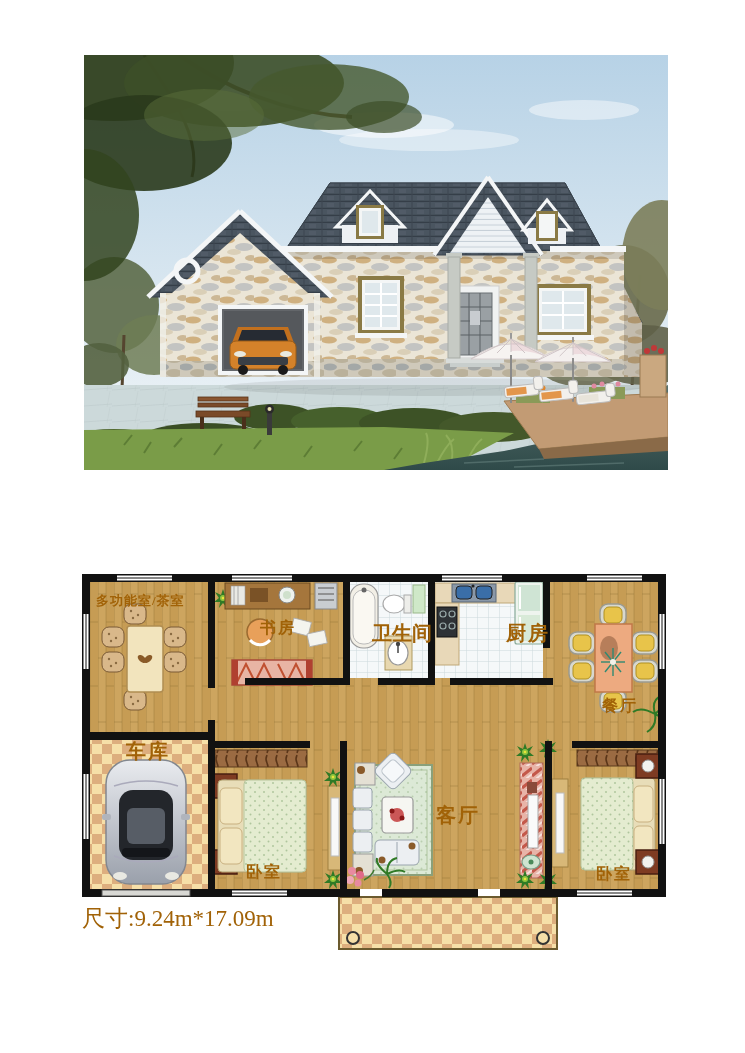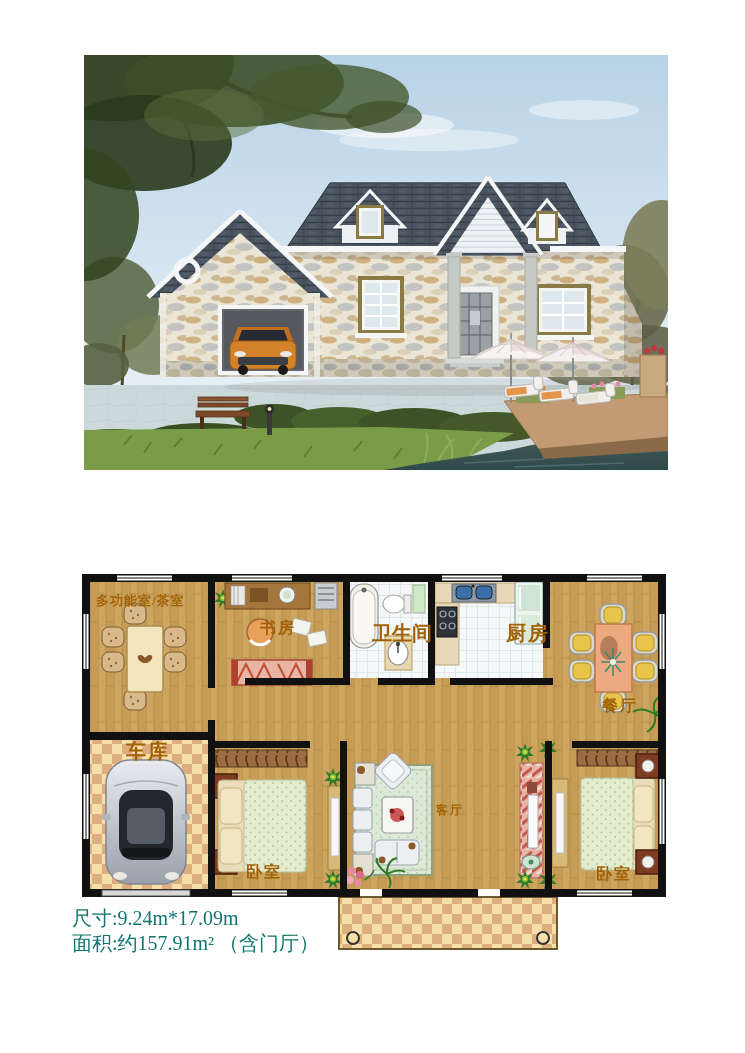--- a/index.html
+++ b/index.html
@@ -3,22 +3,22 @@
 <meta charset="utf-8">
 <style>
   html,body{margin:0;padding:0;background:#ffffff;}
   .page{position:relative;width:745px;height:1053px;background:#ffffff;overflow:hidden;
         font-family:"Liberation Serif","DejaVu Serif",serif;}
   .render-figure{position:absolute;left:84px;top:55px;width:584px;height:415px;}
   .floor-plan{position:absolute;left:82px;top:574px;width:584px;height:381px;}
   .floor-plan svg, .render-figure svg{display:block;}
   .room-label{position:absolute;color:#a16207;font-family:"Liberation Serif","DejaVu Serif",serif;
               white-space:nowrap;font-weight:700;}
-  .specs{position:absolute;left:72px;top:906px;color:#0f766e;
-         font-family:"Liberation Serif","DejaVu Serif",serif;font-size:20px;line-height:25px;}
+  .specs{position:absolute;left:82px;top:906px;color:#a16207;
+         font-family:"Liberation Serif","DejaVu Serif",serif;font-size:23px;line-height:25px;}
 </style>
 </head>
 <body>
 
 <div class="page">
 
   <div class="render-figure">
     <svg width="584" height="415" viewBox="0 0 584 415">
       <defs>
         <linearGradient id="skyG" x1="0" y1="0" x2="0" y2="1">
@@ -623,22 +623,21 @@
       </g>
     </svg>
 
     <div class="room-label" style="left:14px;top:18px;font-size:13px;letter-spacing:1px;">多功能室/茶室</div>
     <div class="room-label" style="left:136px;top:44px;font-size:16px;letter-spacing:2px;margin-left:42px;">书房</div>
     <div class="room-label" style="left:290px;top:46px;font-size:20px;">卫生间</div>
     <div class="room-label" style="left:378px;top:46px;font-size:20px;letter-spacing:2px;margin-left:46px;">厨房</div>
     <div class="room-label" style="left:483px;top:122px;font-size:16px;letter-spacing:2px;margin-left:37px;">餐厅</div>
     <div class="room-label" style="left:44px;top:164px;font-size:20px;letter-spacing:2px;">车库</div>
     <div class="room-label" style="left:164px;top:288px;font-size:16px;letter-spacing:2px;">卧室</div>
-    <div class="room-label" style="left:354px;top:228px;font-size:12px;letter-spacing:2px;">客厅</div>
+    <div class="room-label" style="left:354px;top:228px;font-size:20px;letter-spacing:2px;">客厅</div>
     <div class="room-label" style="left:514px;top:290px;font-size:16px;letter-spacing:2px;">卧室</div>
   </div>
 
   <div class="specs">
     <div>尺寸:9.24m*17.09m</div>
-    <div>面积:约157.91m² （含门厅）</div>
   </div>
 
 </div>
 
 </body></html>

